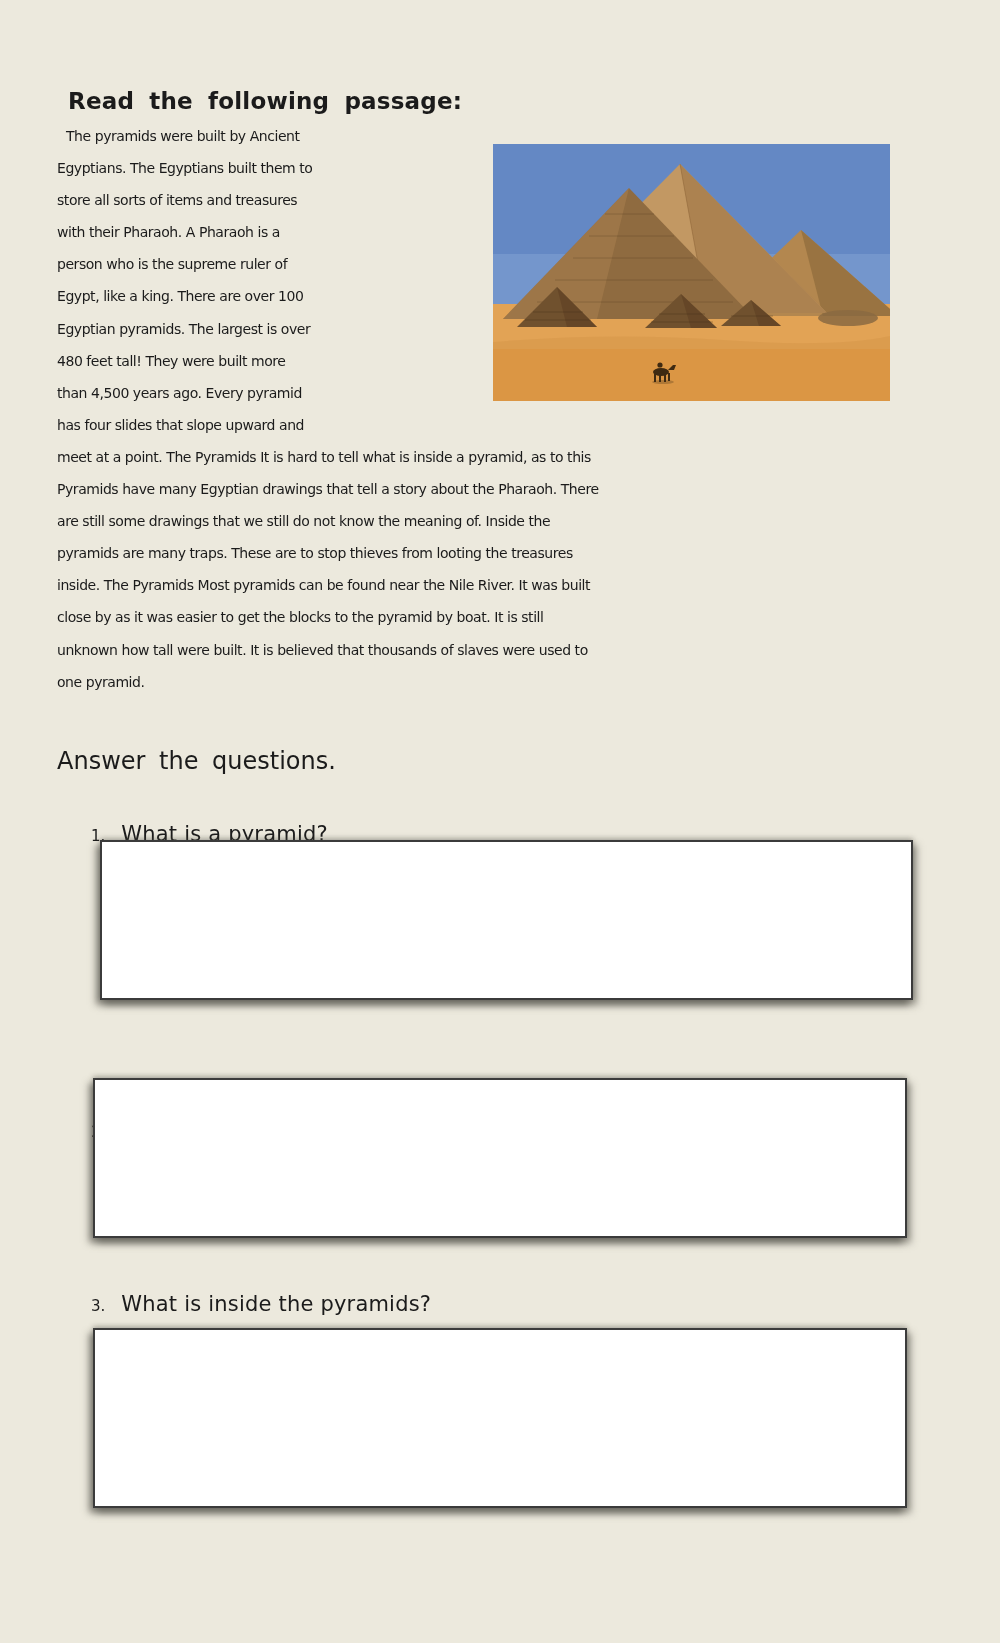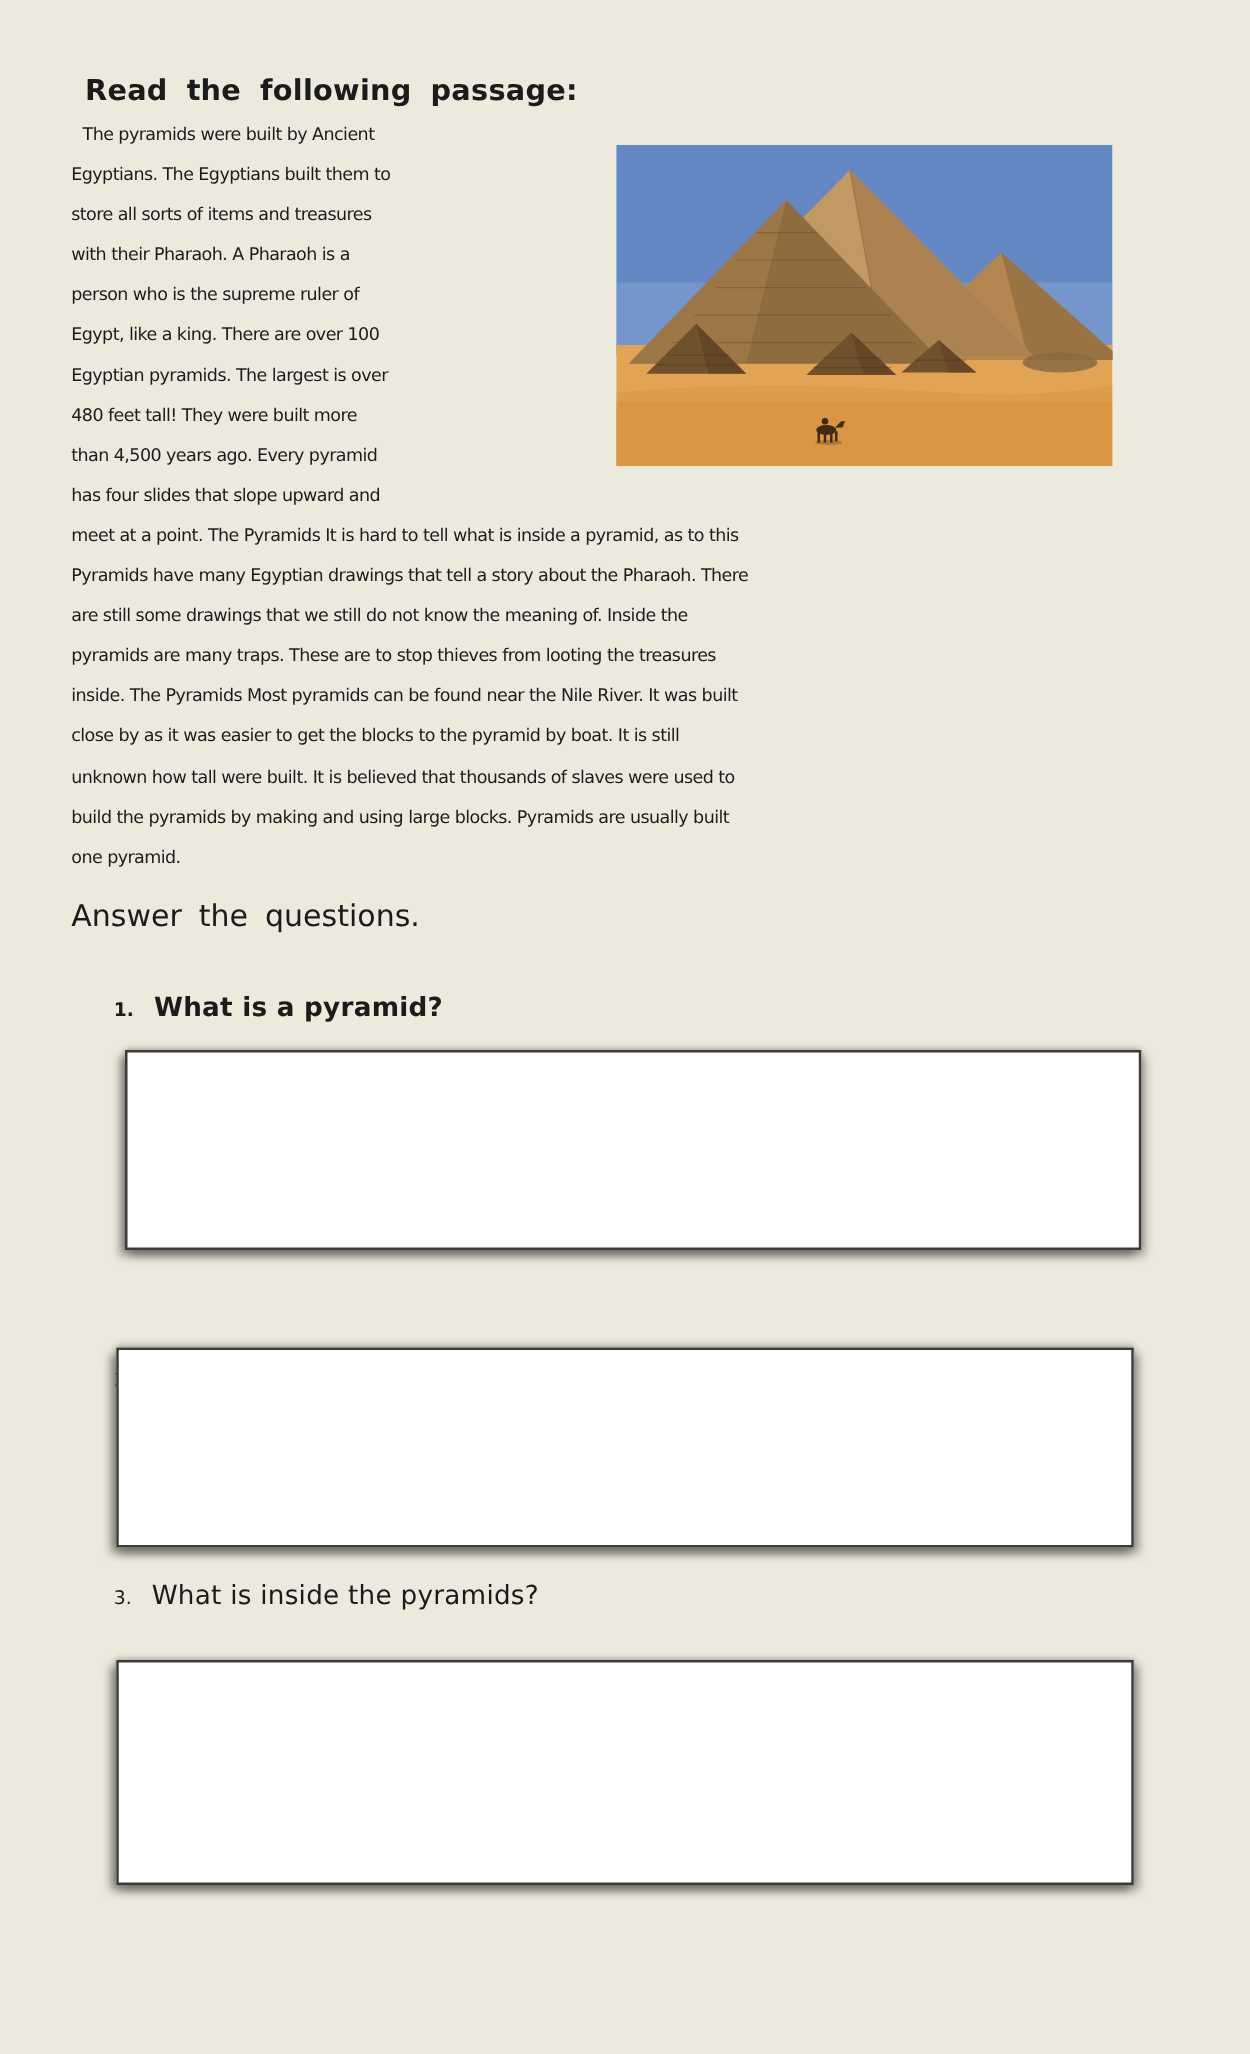--- a/index.html
+++ b/index.html
@@ -4,21 +4,21 @@
 <style>
   html,body{margin:0;padding:0;}
   body{
     width:1000px;height:1643px;
     position:relative;
     background:#ECE9DD;
     font-family:"DejaVu Sans","Liberation Sans",sans-serif;
     color:#1b1b1b;
     overflow:hidden;
   }
-  .abs{position:absolute;}
+  .abs{position:absolute;margin-top:28px;}
   .page-title{
     left:68px;top:60px;
     font-size:23px;font-weight:bold;
     word-spacing:7px;letter-spacing:.2px;
     white-space:nowrap;
   }
   .passage{
     left:57px;top:92px;
     width:900px;
     font-size:14px;letter-spacing:-0.45px;
@@ -31,21 +31,21 @@
     line-height:0;
   }
   .answer-heading{
     left:57px;top:719px;
     font-size:24px;font-weight:normal;
     word-spacing:6px;white-space:nowrap;
   }
   .qlabel{white-space:nowrap;}
   .qnum{font-size:15px;margin-right:16px;}
   .qtext{font-size:21px;letter-spacing:.2px;}
-  .q1{left:91px;top:794px;font-weight:bold;}
+  .q1{left:91px;top:794px;}
   .q2{left:91px;top:1090px;}
   .q3{left:91px;top:1264px;}
   textarea.abox{
     position:absolute;
     box-sizing:border-box;
     background:#ffffff;
     border:2px solid #3b3b3b;
     box-shadow:-4px 5px 7px rgba(82,80,72,.65),
                 4px 5px 7px rgba(82,80,72,.50),
                 0 -2px 5px rgba(82,80,72,.35);
@@ -73,21 +73,20 @@
   <div class="pline">480 feet tall! They were built more</div>
   <div class="pline">than 4,500 years ago. Every pyramid</div>
   <div class="pline">has four slides that slope upward and</div>
   <div class="pline">meet at a point. The Pyramids It is hard to tell what is inside a pyramid, as to this</div>
   <div class="pline">Pyramids have many Egyptian drawings that tell a story about the Pharaoh. There</div>
   <div class="pline">are still some drawings that we still do not know the meaning of. Inside the</div>
   <div class="pline">pyramids are many traps. These are to stop thieves from looting the treasures</div>
   <div class="pline">inside. The Pyramids Most pyramids can be found near the Nile River. It was built</div>
   <div class="pline">close by as it was easier to get the blocks to the pyramid by boat. It is still</div>
   <div class="pline">unknown how tall were built. It is believed that thousands of slaves were used to</div>
-  <div class="pline">build the pyramids by making and using large blocks. Pyramids are usually built</div>
   <div class="pline">one pyramid.</div>
 </div>
 
 <div class="abs photo">
   <svg width="397" height="257" viewBox="0 0 397 257" xmlns="http://www.w3.org/2000/svg">
 
     <rect x="0" y="0" width="397" height="168" fill="#6488C4"></rect>
     <rect x="0" y="110" width="397" height="58" fill="#9AB6DF" opacity="0.30"></rect>
 
     <rect x="0" y="160" width="397" height="97" fill="#E2A355"></rect>

